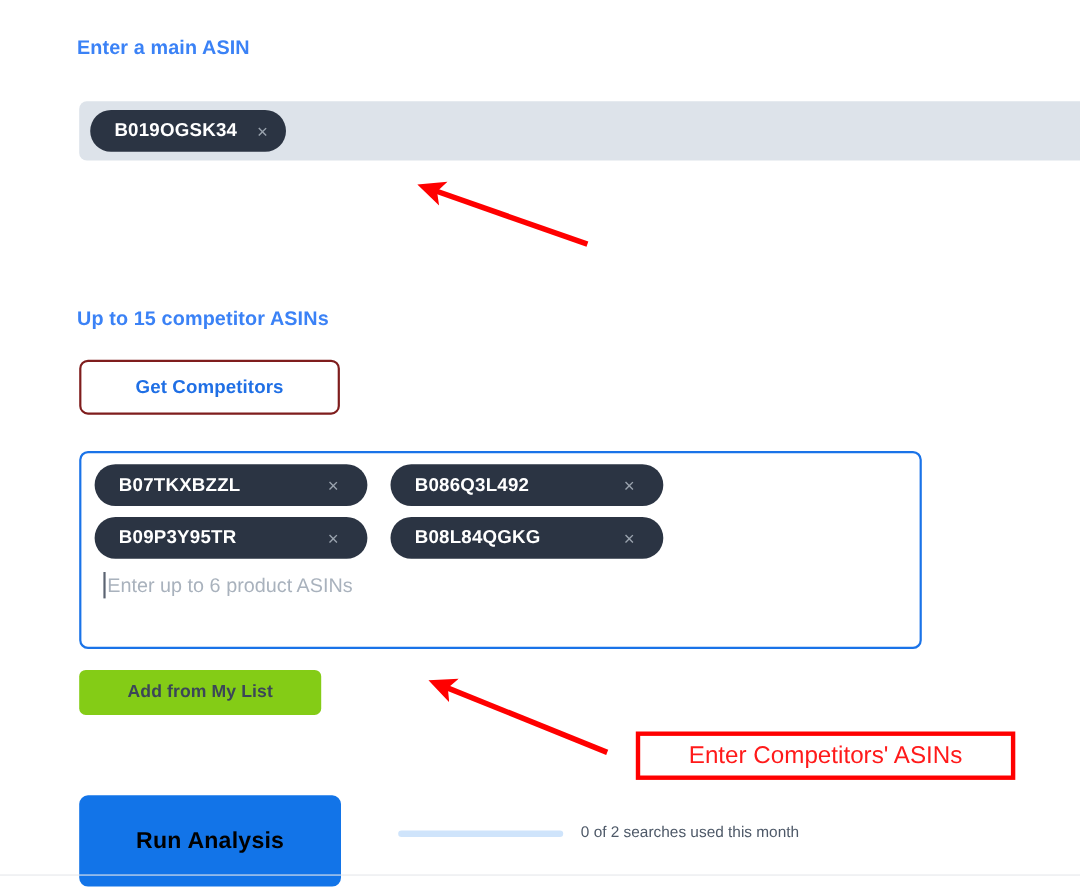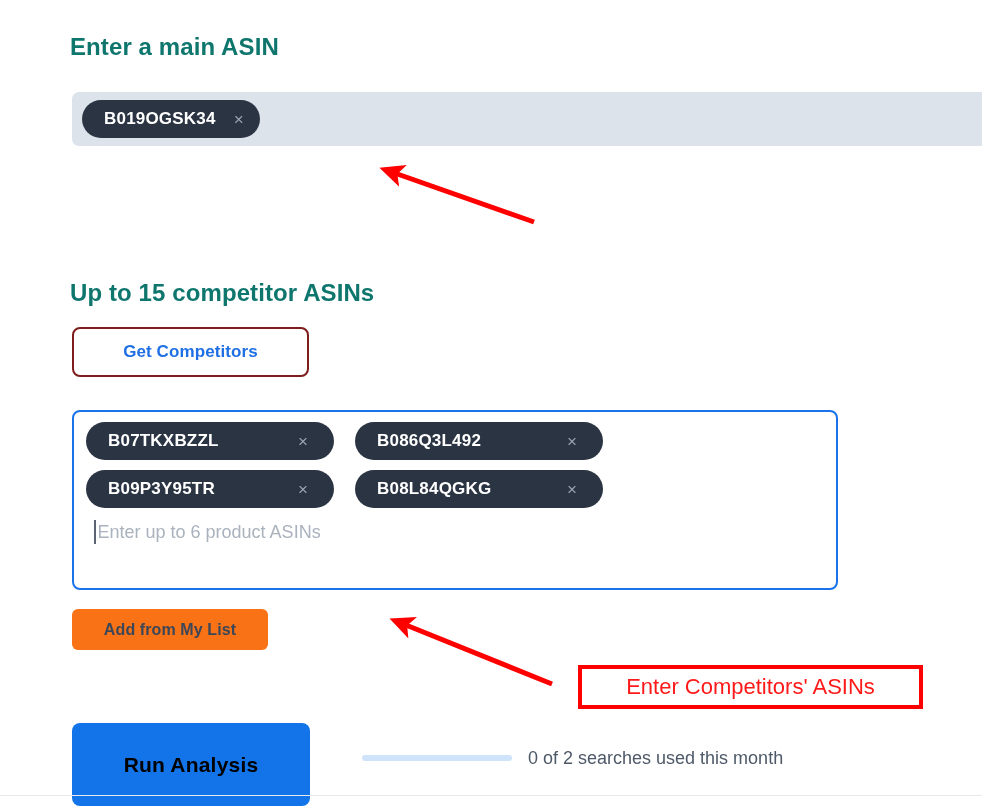--- a/index.html
+++ b/index.html
@@ -17,23 +17,23 @@
   }
 
   .canvas {
     position: absolute;
     inset: 0;
   }
 
   
   .section-heading {
     position: absolute;
-    font-size: 24px;
-    font-weight: bold;
-    color: #0f766e;
+    font-size: 18px;
+    font-weight: bold;
+    color: #3b82f6;
     letter-spacing: 0.1px;
     white-space: nowrap;
   }
   #heading-main  { left: 70px; top: 33px; }
   #heading-comp  { left: 70px; top: 279px; }
 
   
   .main-asin-field {
     position: absolute;
     left: 72px;
@@ -154,23 +154,23 @@
     width: 640px;
     padding: 0;
   }
   .asin-input::placeholder { color: #a9b2bd; opacity: 1; }
 
   
   .btn-soft {
     position: absolute;
     left: 72px;
     top: 609px;
-    width: 196px;
+    width: 220px;
     height: 41px;
-    background: #f97316;
+    background: #84cc16;
     border: none;
     border-radius: 6px;
     color: #3b4658;
     font-size: 16px;
     font-weight: bold;
     font-family: "Liberation Sans", sans-serif;
     letter-spacing: 0.1px;
     cursor: pointer;
   }
 
@@ -199,21 +199,21 @@
     top: 755px;
     width: 150px;
     height: 6px;
     background: #cfe4fb;
     border-radius: 3px;
   }
   .usage-text {
     position: absolute;
     left: 528px;
     top: 748px;
-    font-size: 18px;
+    font-size: 14px;
     color: #4e5968;
     white-space: nowrap;
   }
 
   
   .bottom-divider {
     position: absolute;
     left: 0;
     top: 795px;
     width: 982px;

